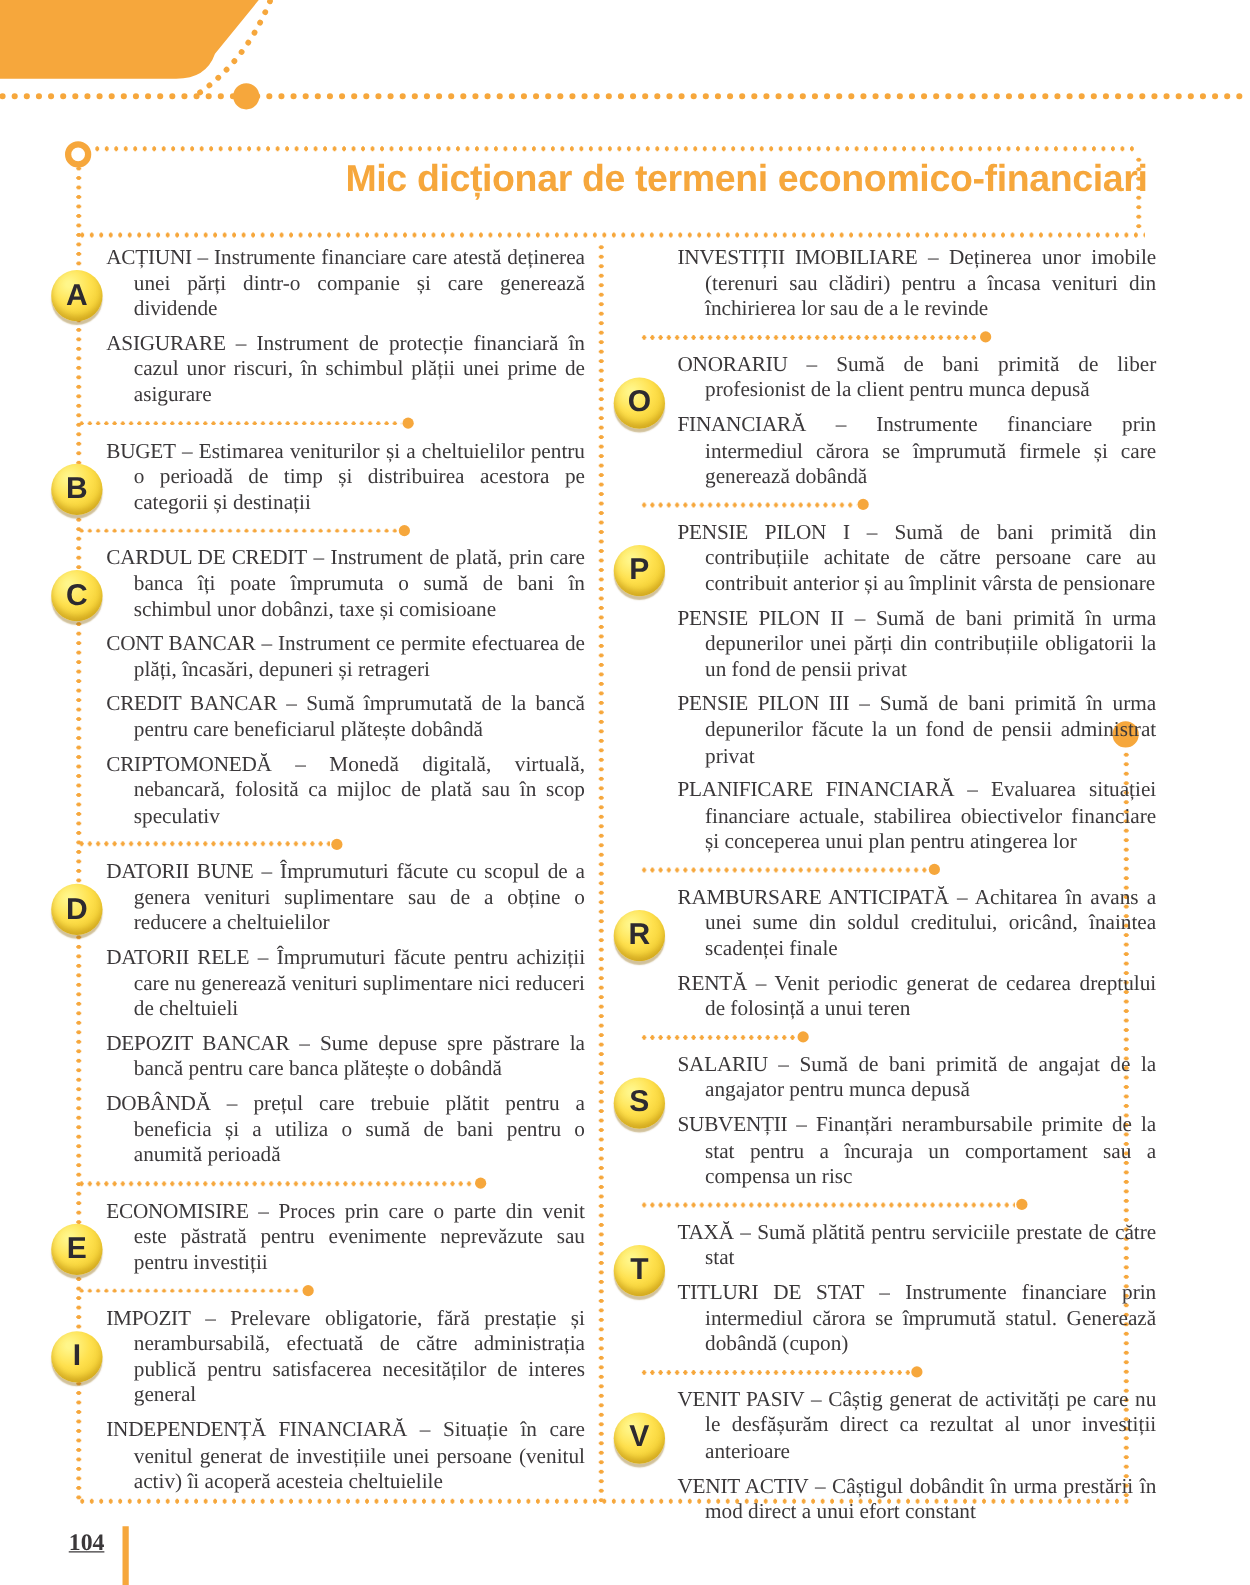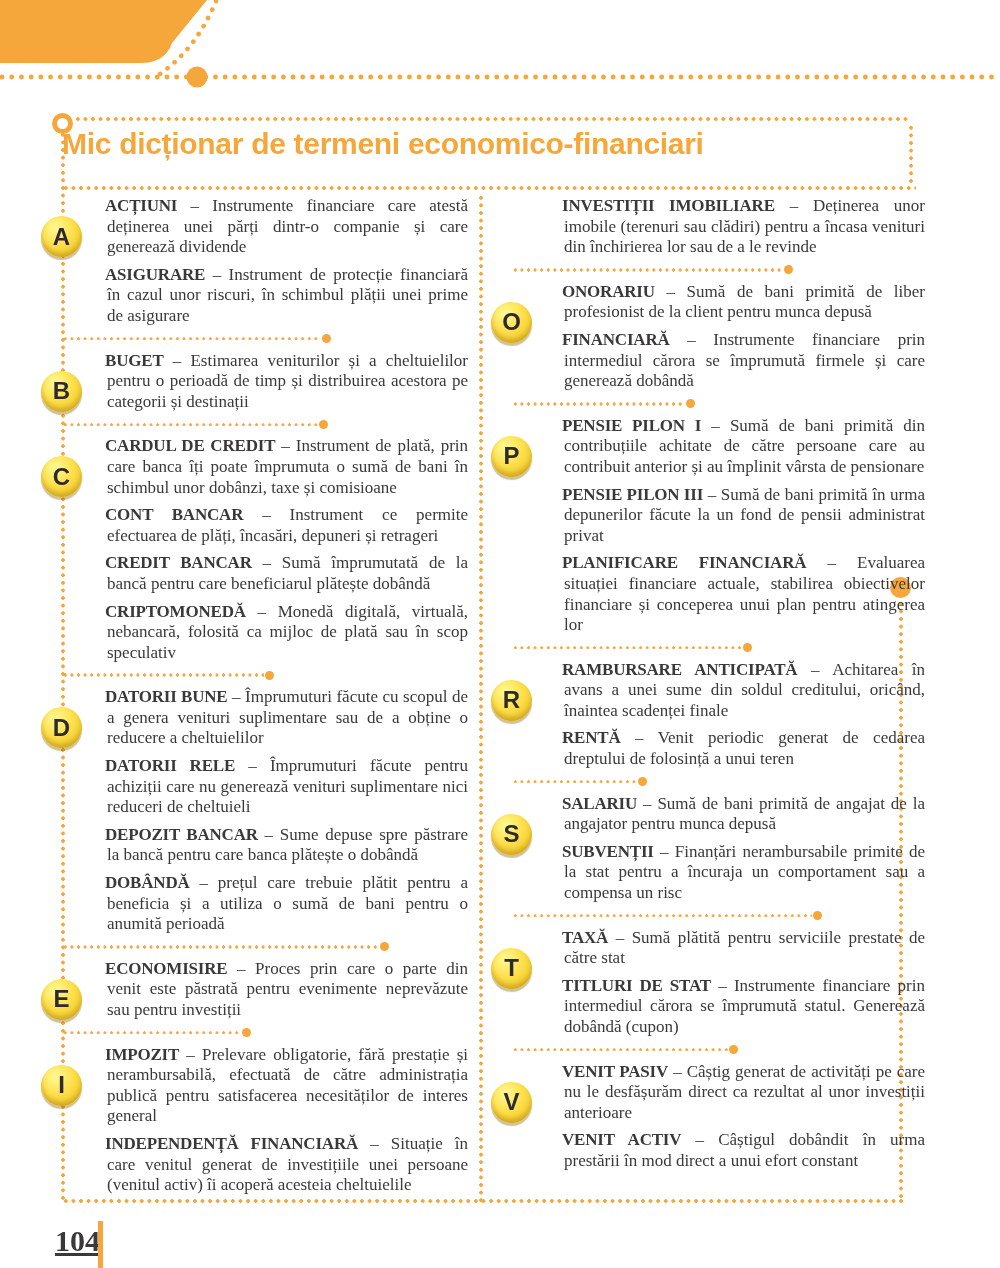--- a/index.html
+++ b/index.html
@@ -13,34 +13,34 @@
   }
   
   .dlh{position:absolute;height:4px;background-image:radial-gradient(circle closest-side,var(--or) 88%,transparent 92%);background-size:7.6px 4px;background-repeat:repeat-x;}
   .dlv{position:absolute;width:4px;background-image:radial-gradient(circle closest-side,var(--or) 88%,transparent 92%);background-size:4px 7.6px;background-repeat:repeat-y;}
   .bigdot{position:absolute;width:21px;height:21px;border-radius:50%;background:var(--or);}
   .ring{position:absolute;width:11px;height:11px;border:5px solid var(--or);border-radius:50%;background:#fff;}
   
   #hdr-svg{position:absolute;left:0;top:0;}
   #title-box{position:absolute;left:62px;top:120px;width:856px;height:66px;}
   #page-title{
-    width:100%;text-align:left;padding-top:7px;
+    width:100%;text-align:right;padding-top:7px;
     font-family:"Liberation Sans","DejaVu Sans",sans-serif;font-weight:bold;
     font-size:30px;letter-spacing:-0.3px;color:var(--or);
   }
   
   .col{position:absolute;top:196px;width:383px;}
   #col-left{left:85px;}
   #col-right{left:542px;}
   .group{position:relative;}
   .entry{
     margin:0 0 7px 0;padding-left:22px;text-indent:-22px;
     font-size:17px;line-height:20.6px;text-align:justify;color:var(--ink);
   }
-  .term{font-weight:bold;letter-spacing:-0.2px;margin-left:20px;}
+  .term{font-weight:normal;letter-spacing:-0.2px;}
   .sep{display:flex;align-items:center;height:10px;margin:2px 0 7px 0;}
   #col-left .sep{margin-left:-23px;}
   #col-right .sep{margin-left:-30px;}
   .sep .line{
     height:3.6px;width:calc(var(--w) - 9px);
     background-image:radial-gradient(circle closest-side,var(--or) 88%,transparent 92%);
     background-size:6.6px 3.6px;background-repeat:repeat-x;
   }
   .sep .dot{width:9px;height:9px;border-radius:50%;background:var(--or);margin-left:1px;}
   
@@ -51,21 +51,21 @@
     display:flex;align-items:center;justify-content:center;
     font-family:"Liberation Sans","DejaVu Sans",sans-serif;font-weight:bold;
     font-size:24px;color:#2d2a30;z-index:2;
   }
   #col-left .badge{left:-44px;}
   #col-right .badge{left:-51px;}
   
   #page-num{
     position:absolute;left:55px;top:1224px;
     font-family:"Liberation Serif","DejaVu Serif",serif;font-weight:bold;
-    font-size:30px;color:var(--ink);text-decoration:underline;
+    font-size:19px;color:var(--ink);text-decoration:underline;
   }
   #page-bar{position:absolute;left:98px;top:1221px;width:5px;height:47px;background:var(--or);}
 </style>
 </head>
 <body>
 
 <svg id="hdr-svg" width="1000" height="100" viewBox="0 0 1000 100">
   <path d="M0 0 H207 L172 43 Q165 63 141 63 H0 Z" fill="#F6A73C"></path>
   <path d="M216 1 Q196 50 157 76" fill="none" stroke="#F6A73C" stroke-width="4.6" stroke-linecap="round" stroke-dasharray="0.1 9.2"></path>
   <line x1="2" y1="77" x2="998" y2="77" stroke="#F6A73C" stroke-width="4.8" stroke-linecap="round" stroke-dasharray="0.1 9.6"></line>
@@ -164,20 +164,21 @@
     <p class="entry"><b class="term">FINANCIARĂ</b> <span>–</span> <span>Instrumente financiare prin intermediul cărora se împrumută firmele și care generează dobândă</span></p>
   </div>
   <div class="sep" style="--w:182px;">
       <span class="line"></span>
       <span class="dot"></span>
     </div>
 
   <div class="group">
     <div class="badge">P</div>
     <p class="entry"><b class="term">PENSIE PILON I</b> <span>–</span> <span>Sumă de bani primită din contribuțiile achitate de către persoane care au contribuit anterior și au împlinit vârsta de pensionare</span></p>
+    <p class="entry"><b class="term">PENSIE PILON II</b> <span>–</span> <span>Sumă de bani primită în urma depunerilor unei părți din contribuțiile obligatorii la un fond de pensii privat</span></p>
     <p class="entry"><b class="term">PENSIE PILON III</b> <span>–</span> <span>Sumă de bani primită în urma depunerilor făcute la un fond de pensii administrat privat</span></p>
     <p class="entry"><b class="term">PLANIFICARE FINANCIARĂ</b> <span>–</span> <span>Evaluarea situației financiare actuale, stabilirea obiectivelor financiare și conceperea unui plan pentru atingerea lor</span></p>
   </div>
   <div class="sep" style="--w:239px;">
       <span class="line"></span>
       <span class="dot"></span>
     </div>
 
   <div class="group">
     <div class="badge">R</div>

